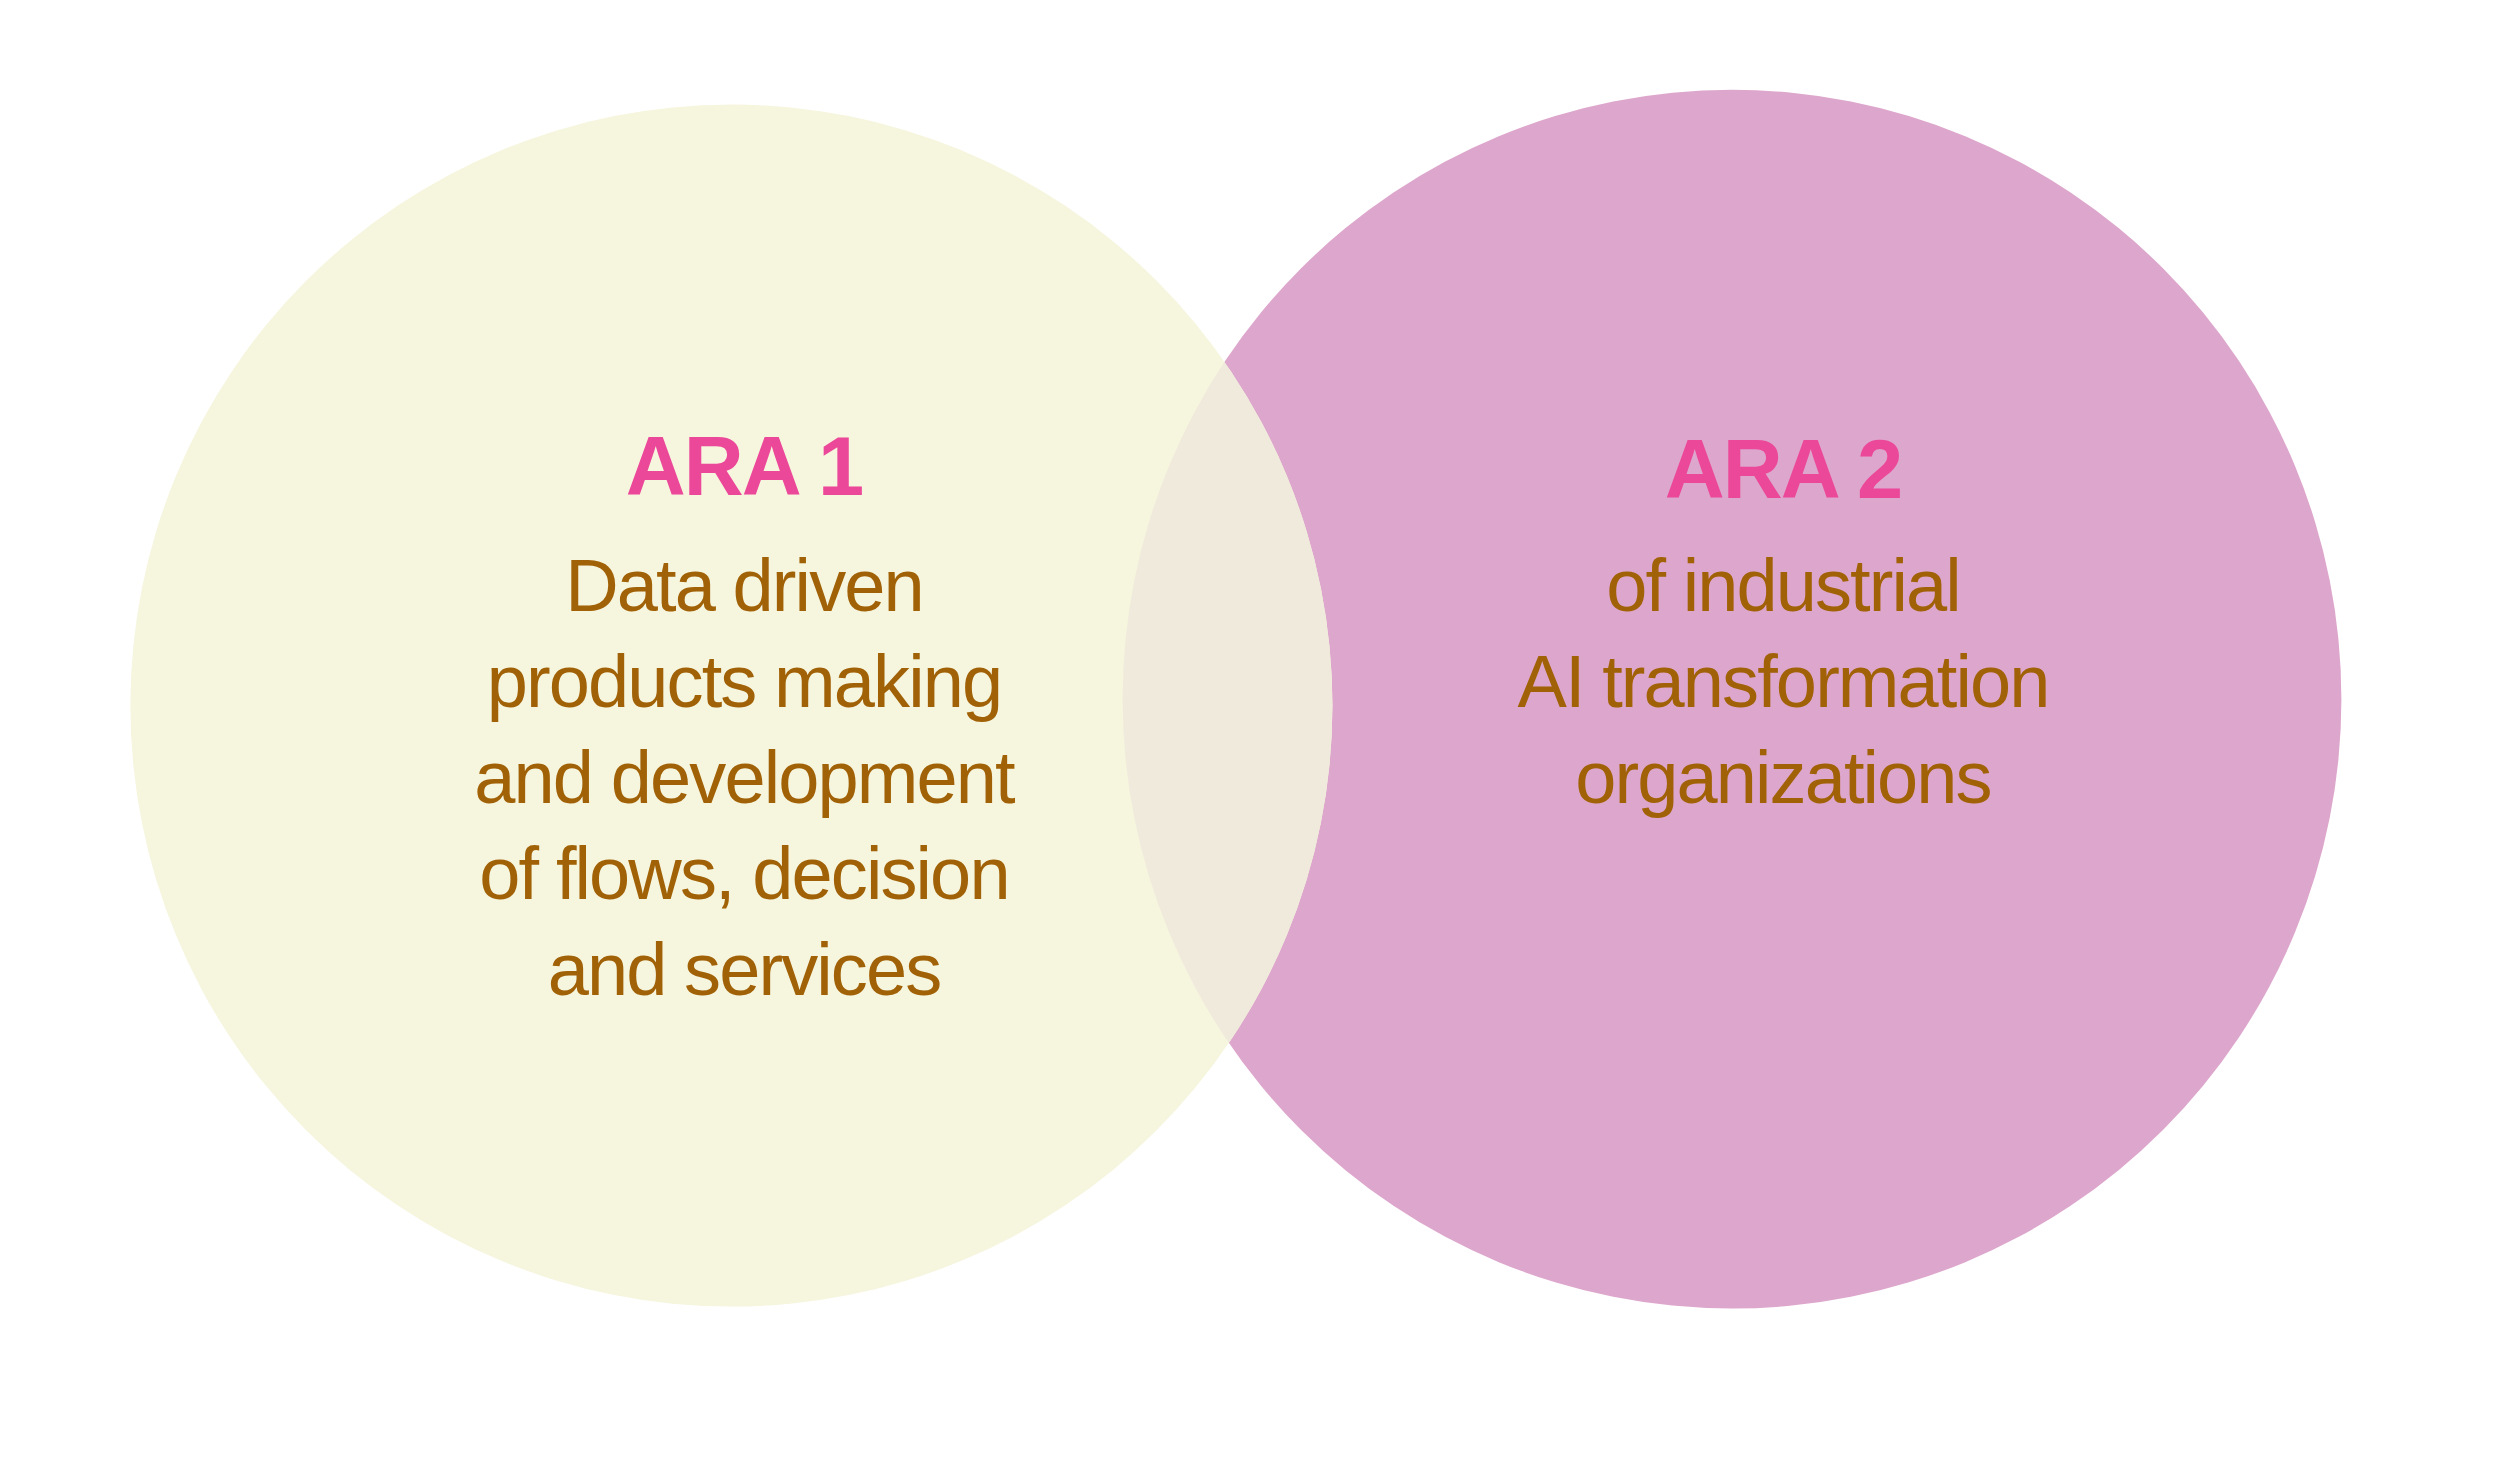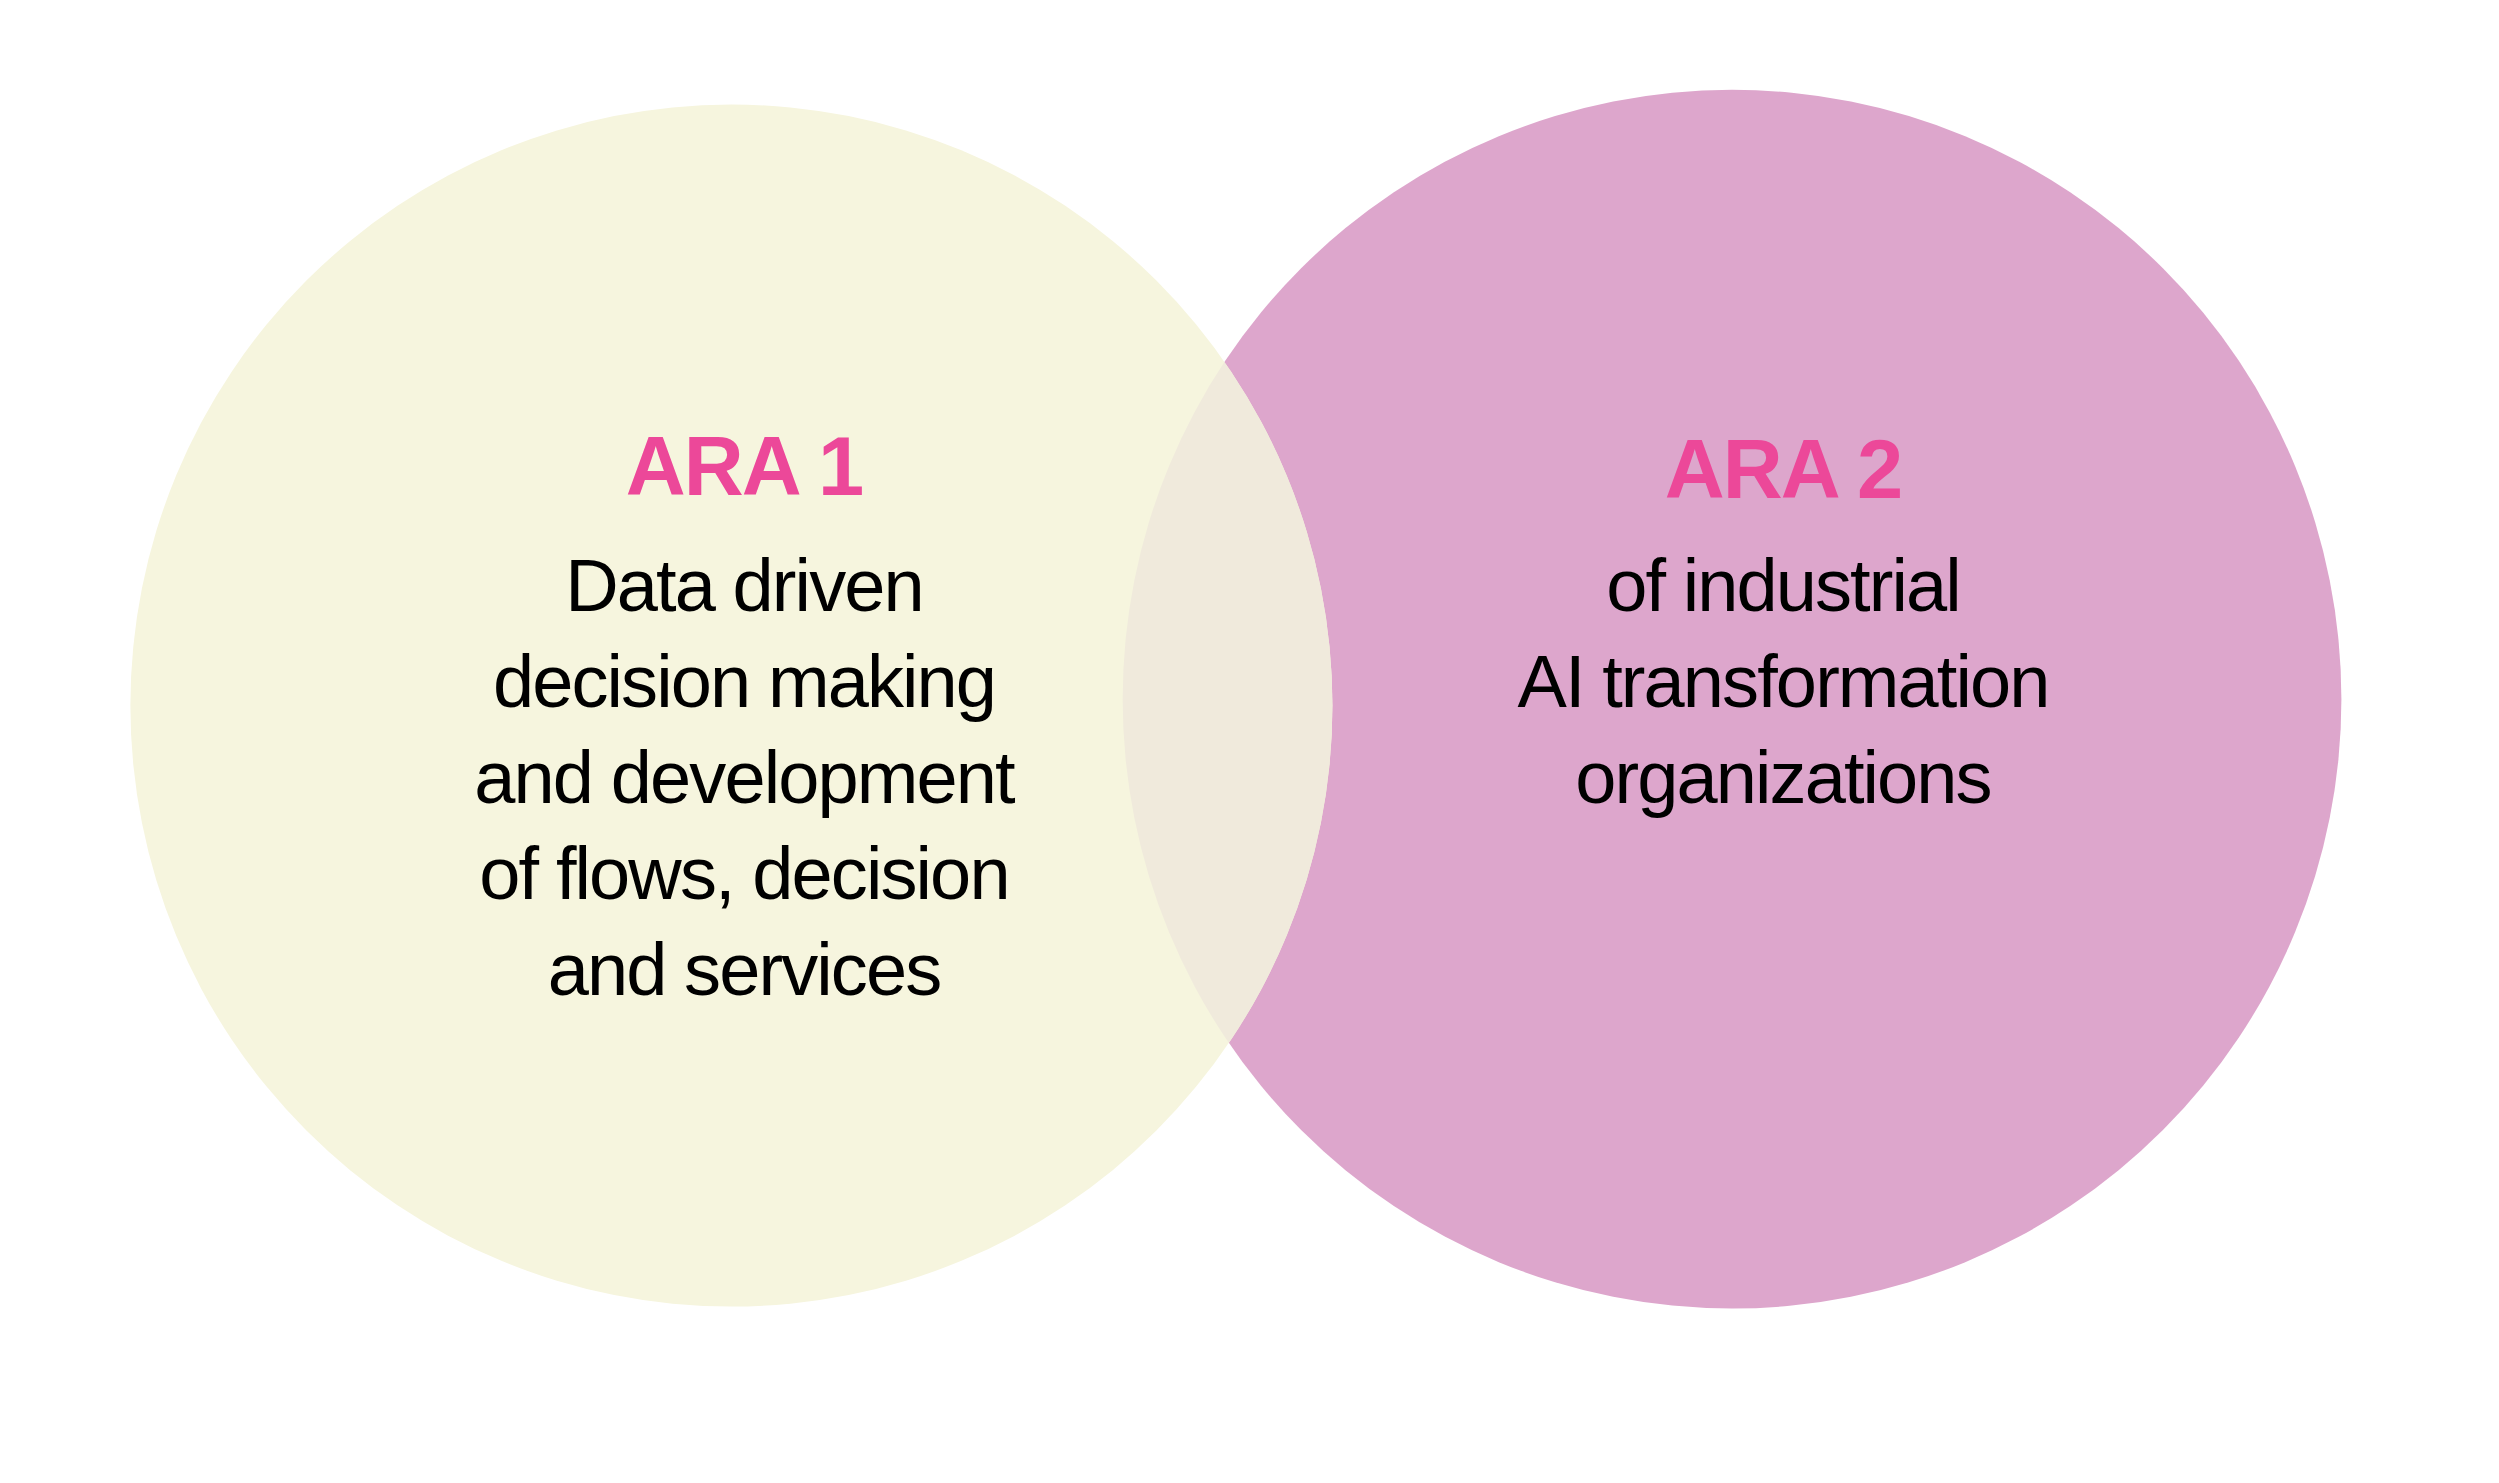--- a/index.html
+++ b/index.html
@@ -37,21 +37,21 @@
     color: #ec4899;
   }
   .venn-body {
     position: absolute;
     width: 898px;
     text-align: center;
     font-size: 74px;
     font-weight: 400;
     letter-spacing: -1.9px;
     line-height: 96px;
-    color: #000000;
+    color: #a16207;
   }
   .venn-body div {
     white-space: nowrap;
   }
 </style>
 </head>
 <body>
 
 <div class="stage">
 
@@ -68,21 +68,21 @@
 
     <g clip-path="url(#clip-right-circle)">
       <circle cx="1140" cy="1100" r="937" fill="#f0eadc"></circle>
     </g>
   </svg>
 
   <div class="text-block venn-title" style="left: 295px; top: 425px;">ARA 1</div>
 
   <div class="venn-body" style="left: 295px; top: 538px;">
     <div>Data driven</div>
-    <div>decision making</div>
+    <div>products making</div>
     <div>and development</div>
     <div>of flows, decision</div>
     <div>and services</div>
   </div>
 
   <div class="text-block venn-title" style="left: 1334px; top: 428px;">ARA 2</div>
 
   <div class="venn-body" style="left: 1334px; top: 538px;">
     <div>of industrial</div>
     <div>AI transformation</div>

